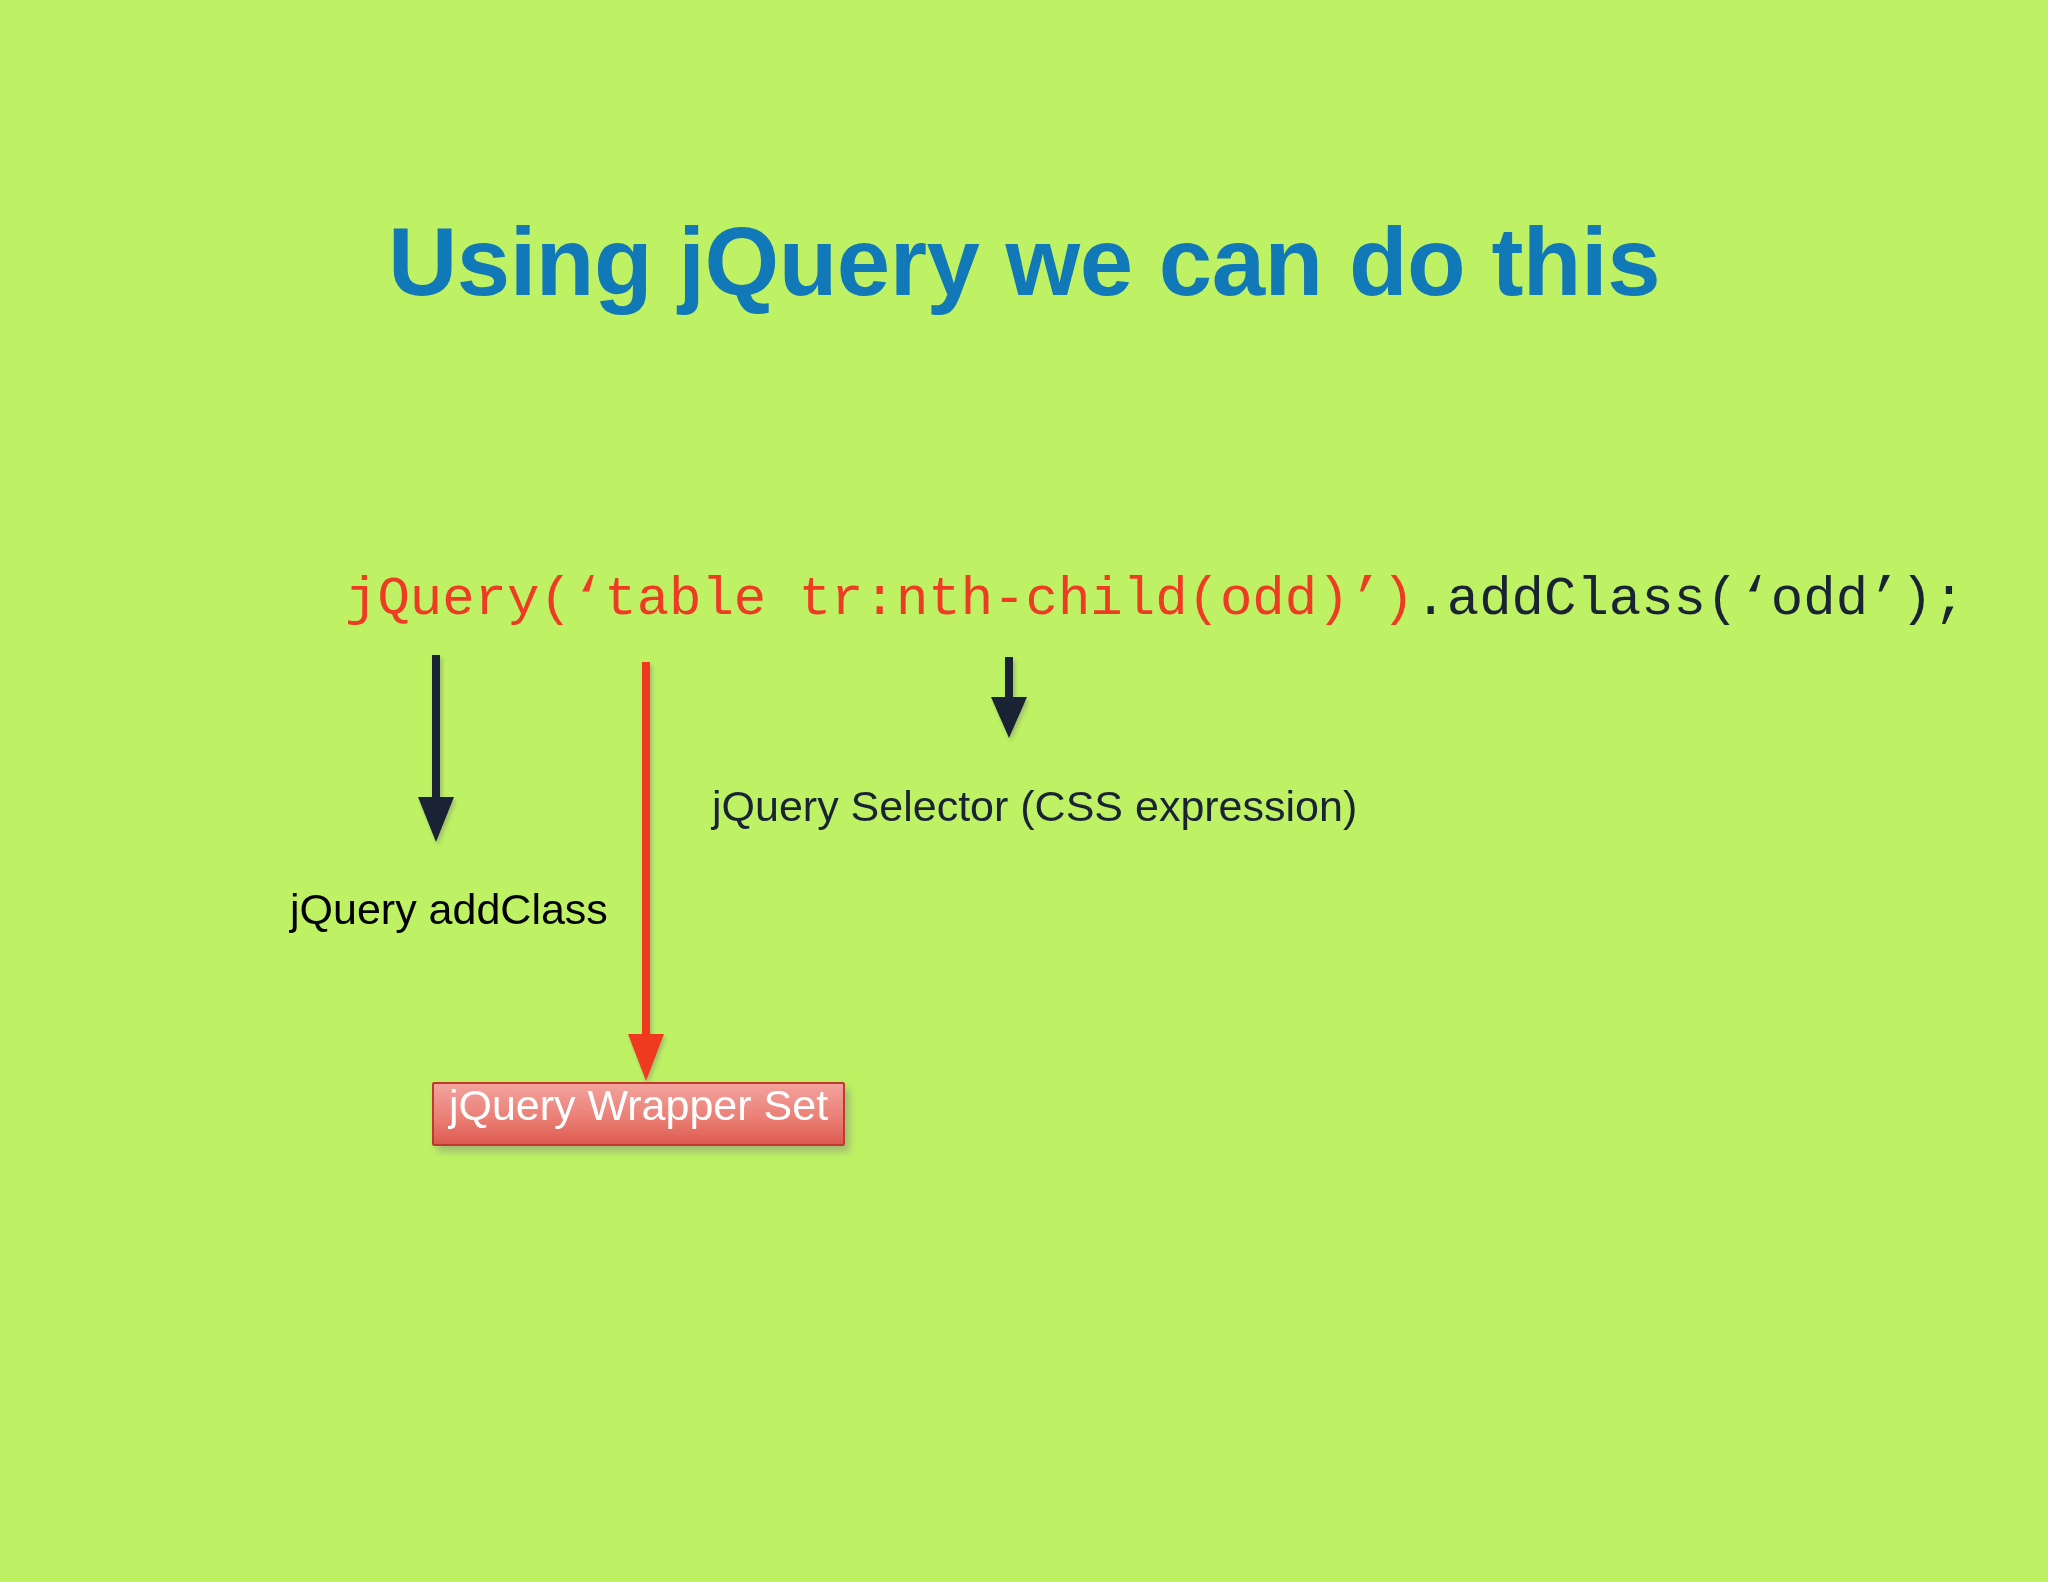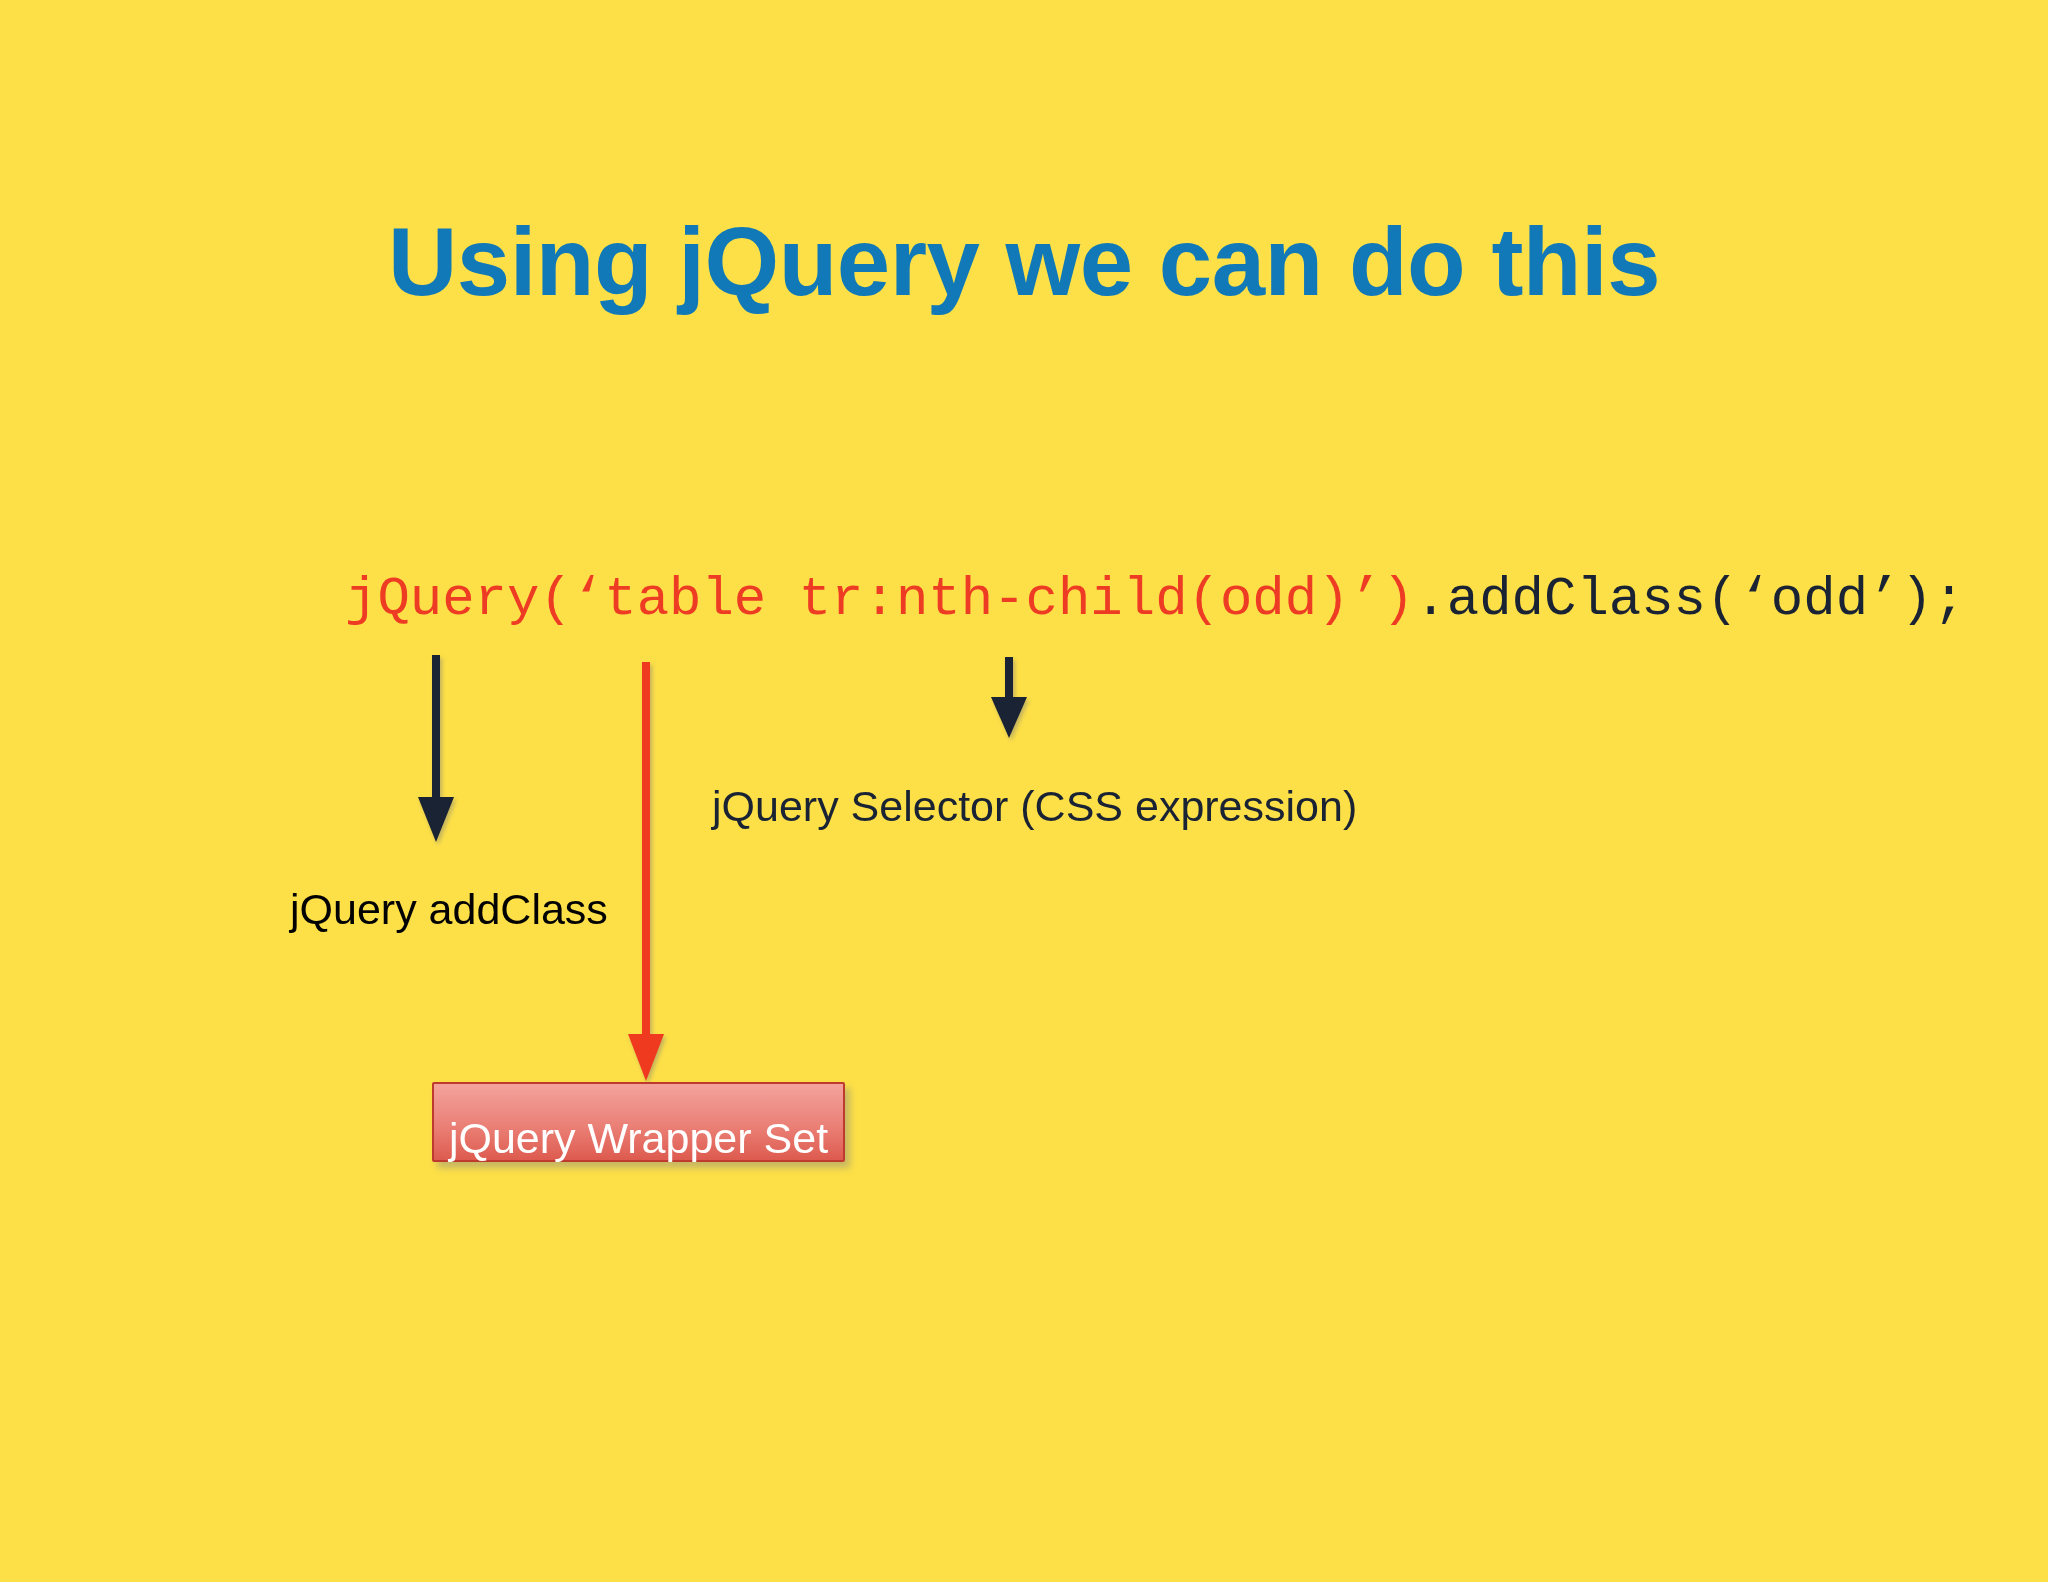--- a/index.html
+++ b/index.html
@@ -5,21 +5,21 @@
   html, body {
     margin: 0;
     padding: 0;
     background: #ffffff;
   }
 
   #slide {
     position: relative;
     width: 2048px;
     height: 1582px;
-    background: #fde047;
+    background: #bef264;
     overflow: hidden;
     font-family: "Liberation Sans", sans-serif;
   }
 
   
   .slide-title {
     position: absolute;
     left: 0;
     top: 208px;
     width: 2048px;
@@ -64,33 +64,33 @@
   }
   .label-function { color: #010101; }
   .label-selector { color: #1a2333; }
 
   
   .wrapper-box {
     position: absolute;
     left: 432px;
     top: 1082px;
     width: 413px;
-    height: 80px;
+    height: 64px;
     box-sizing: border-box;
     border: 2px solid #bf3a2e;
     border-radius: 2px;
     background: linear-gradient(to bottom,
                 #f3a39c 0%,
                 #ef958e 22%,
                 #ea7e74 58%,
                 #e1655a 88%,
                 #dd5a4e 100%);
     box-shadow: 5px 6px 7px rgba(130,130,135,0.45);
     display: flex;
-    align-items: flex-end;
+    align-items: flex-start;
     justify-content: center;
   }
   .wrapper-box-label {
     font-family: "Liberation Sans", sans-serif;
     font-size: 43px;
     line-height: 1.0;
     color: #ffffff;
     white-space: nowrap;
   }
 </style>

